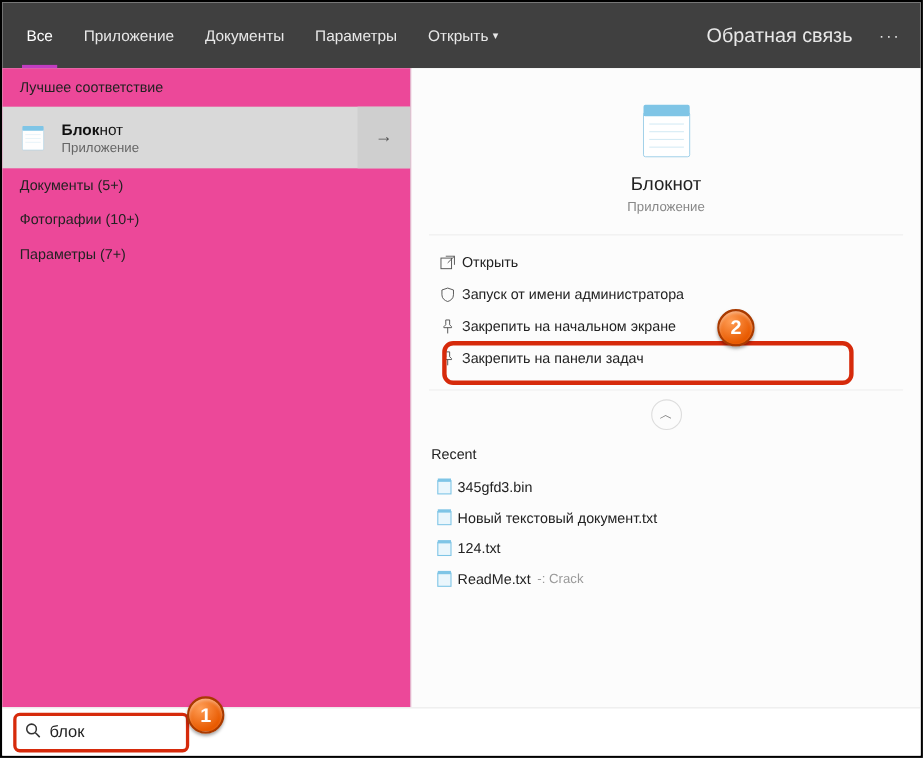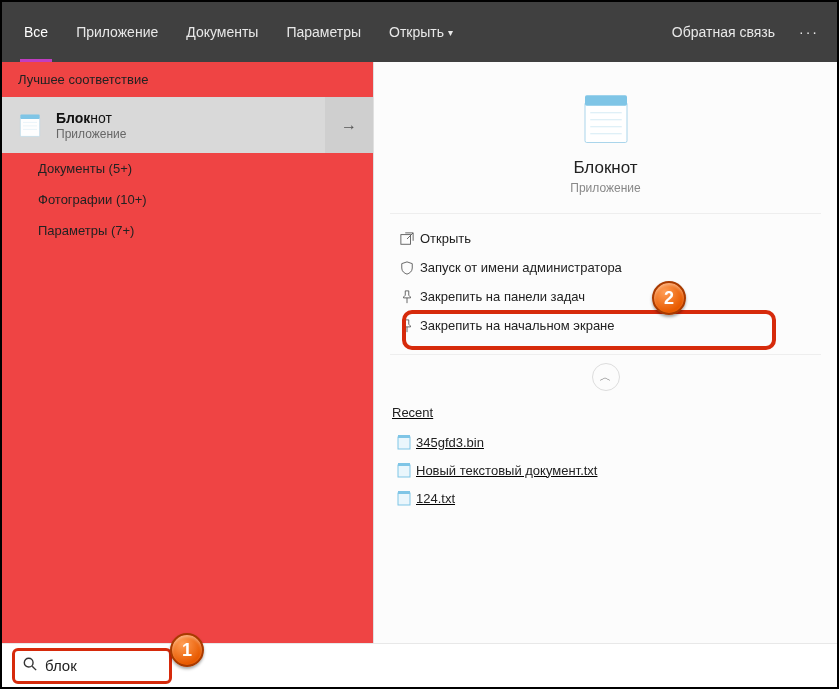--- a/index.html
+++ b/index.html
@@ -4,43 +4,43 @@
 <style>
   * { box-sizing: border-box; font-family: "Segoe UI", Arial, sans-serif; }
   body { margin: 0; background: #fff; width: 839px; height: 689px; overflow: hidden; border: 2px solid #000; }
   .window { display: flex; flex-direction: column; height: 100%; }
   .top-bar { background: #404040; color: #fff; display: flex; align-items: center; height: 60px; padding: 0 8px; font-size: 14px; }
   .tab { padding: 0 14px; height: 100%; display: flex; align-items: center; cursor: pointer; color: #e8e8e8; position: relative; }
   .tab.active { color: #fff; }
   .tab.active::after { content: ""; position: absolute; left: 10px; right: 10px; bottom: 0; height: 3px; background: #c13dc1; }
   .tab .chev { margin-left: 4px; font-size: 10px; }
   .spacer { flex: 1; }
-  .feedback { padding: 0 14px; color: #e8e8e8; font-size: 14px; }
+  .feedback { padding: 0 14px; color: #e8e8e8; font-size: 18px; }
   .more { padding: 0 10px; color: #e8e8e8; letter-spacing: 2px; cursor: pointer; }
   .content { flex: 1; display: flex; min-height: 0; }
-  .left-pane { width: 372px; background: #ef4444; border-right: 1px solid #e0e0e0; display: flex; flex-direction: column; }
+  .left-pane { width: 372px; background: #ec4899; border-right: 1px solid #e0e0e0; display: flex; flex-direction: column; }
   .right-pane { flex: 1; background: #fcfcfc; overflow: hidden; position: relative; }
   .section-header { font-size: 13px; padding: 10px 16px 10px 16px; color: #222; }
   .best-match { display: flex; align-items: center; background: #d9d9d9; margin: 0; height: 56px; }
   .bm-main { flex: 1; display: flex; align-items: center; padding: 0 12px; }
   .bm-icon { width: 32px; height: 32px; margin-right: 10px; display: flex; align-items: center; justify-content: center; }
   .bm-text .title { font-size: 14px; color: #111; }
   .bm-text .title b { font-weight: 600; }
   .bm-text .sub { font-size: 12px; color: #666; margin-top: 1px; }
   .bm-arrow { width: 48px; height: 100%; display: flex; align-items: center; justify-content: center; background: #cfcfcf; font-size: 16px; color: #555; }
-  .cat { padding: 8px 16px; font-size: 13px; color: #222; cursor: pointer; margin-left: 20px; }
+  .cat { padding: 8px 16px; font-size: 13px; color: #222; cursor: pointer; }
   .hero { text-align: center; padding: 24px 0 18px; border-bottom: 1px solid #eee; margin: 0 16px; }
   .hero-icon { width: 64px; height: 64px; margin: 0 auto 8px; display: flex; align-items: center; justify-content: center; }
   .hero-title { font-size: 17px; color: #222; margin-top: 6px; }
   .hero-sub { font-size: 12px; color: #888; margin-top: 3px; }
   .actions { padding: 10px 0 14px; margin: 0 16px; border-bottom: 1px solid #eee; }
   .action { display: flex; align-items: center; padding: 7px 4px; font-size: 13px; color: #222; cursor: pointer; }
   .action .aicon { width: 26px; display: flex; align-items: center; justify-content: center; color: #555; }
   .chevup { width: 28px; height: 28px; border: 1px solid #ddd; border-radius: 50%; display: flex; align-items: center; justify-content: center; margin: 8px auto 2px; color: #777; font-size: 12px; cursor: pointer; }
-  .recent-wrap { padding: 6px 0 12px; margin: 0 16px; text-decoration: underline; }
+  .recent-wrap { padding: 6px 0 12px; margin: 0 16px; }
   .recent-head { font-size: 13px; padding: 6px 2px 8px; color: #222; }
   .recent { display: flex; align-items: center; padding: 6px 2px; font-size: 13px; color: #222; cursor: pointer; }
   .recent .ricon { width: 24px; display: flex; align-items: center; justify-content: center; }
   .recent .rloc { color: #999; margin-left: 6px; font-size: 12px; }
   .search-row { height: 44px; border-top: 1px solid #e8e8e8; display: flex; align-items: center; padding: 0 10px; position: relative; background: #fff; }
   .search-box { display: flex; align-items: center; width: 160px; height: 36px; border: 3px solid #d62a0b; border-radius: 6px; padding: 0 8px; position: relative; }
   .search-box .sicon { color: #444; margin-right: 6px; font-size: 14px; }
   .search-box input { border: 0; outline: 0; font-size: 15px; background: transparent; flex: 1; color: #222; }
   .hl-action { position: absolute; border: 4px solid #d62a0b; border-radius: 10px; left: 402px; top: 310px; width: 374px; height: 40px; pointer-events: none; }
   .badge { position: absolute; width: 34px; height: 34px; border-radius: 50%; background: radial-gradient(circle at 35% 30%, #ff9d55, #e85a00 70%); color: #fff; font-weight: bold; font-size: 18px; display: flex; align-items: center; justify-content: center; border: 2px solid #a83a00; box-shadow: 0 2px 3px rgba(0,0,0,.35), inset 0 2px 3px rgba(255,255,255,.4); }
@@ -136,29 +136,29 @@
               </svg>
             </span>
           <span>Запуск от имени администратора</span>
         </div>
         <div class="action">
           <span class="aicon">
               <svg width="14" height="14" viewBox="0 0 16 16">
                 <path d="M6 1 h4 v5 l2 2 v1 H4 v-1 l2 -2 z M8 9 v6" fill="none" stroke="#555"></path>
               </svg>
             </span>
+          <span>Закрепить на начальном экране</span>
+        </div>
+        <div class="action">
+          <span class="aicon">
+              <svg width="14" height="14" viewBox="0 0 16 16">
+                <path d="M6 1 h4 v5 l2 2 v1 H4 v-1 l2 -2 z M8 9 v6" fill="none" stroke="#555"></path>
+              </svg>
+            </span>
           <span>Закрепить на панели задач</span>
-        </div>
-        <div class="action">
-          <span class="aicon">
-              <svg width="14" height="14" viewBox="0 0 16 16">
-                <path d="M6 1 h4 v5 l2 2 v1 H4 v-1 l2 -2 z M8 9 v6" fill="none" stroke="#555"></path>
-              </svg>
-            </span>
-          <span>Закрепить на начальном экране</span>
         </div>
       </div>
 
       <div class="chevup">︿</div>
 
       <div class="recent-wrap">
         <div class="recent-head">Recent</div>
         <div class="recent">
           <span class="ricon">
               <svg class="file-sm" viewBox="0 0 16 16">
@@ -178,20 +178,30 @@
           <span>Новый текстовый документ.txt</span>
         </div>
         <div class="recent">
           <span class="ricon">
               <svg class="file-sm" viewBox="0 0 16 16">
                 <rect x="2" y="3" width="12" height="12" fill="#eaf6fc" stroke="#7fc5e6"></rect>
                 <rect x="2" y="1" width="12" height="3" fill="#7fc5e6"></rect>
               </svg>
             </span>
           <span>124.txt</span>
+        </div>
+        <div class="recent">
+          <span class="ricon">
+              <svg class="file-sm" viewBox="0 0 16 16">
+                <rect x="2" y="3" width="12" height="12" fill="#eaf6fc" stroke="#7fc5e6"></rect>
+                <rect x="2" y="1" width="12" height="3" fill="#7fc5e6"></rect>
+              </svg>
+            </span>
+          <span>ReadMe.txt</span>
+          <span class="rloc">-: Crack</span>
         </div>
       </div>
     </div>
   </div>
 
   <div class="search-row">
     <div class="search-box">
       <span class="sicon">
         <svg width="14" height="14" viewBox="0 0 16 16">
             <circle cx="6.5" cy="6.5" r="5" fill="none" stroke="#333" stroke-width="1.6"></circle>

